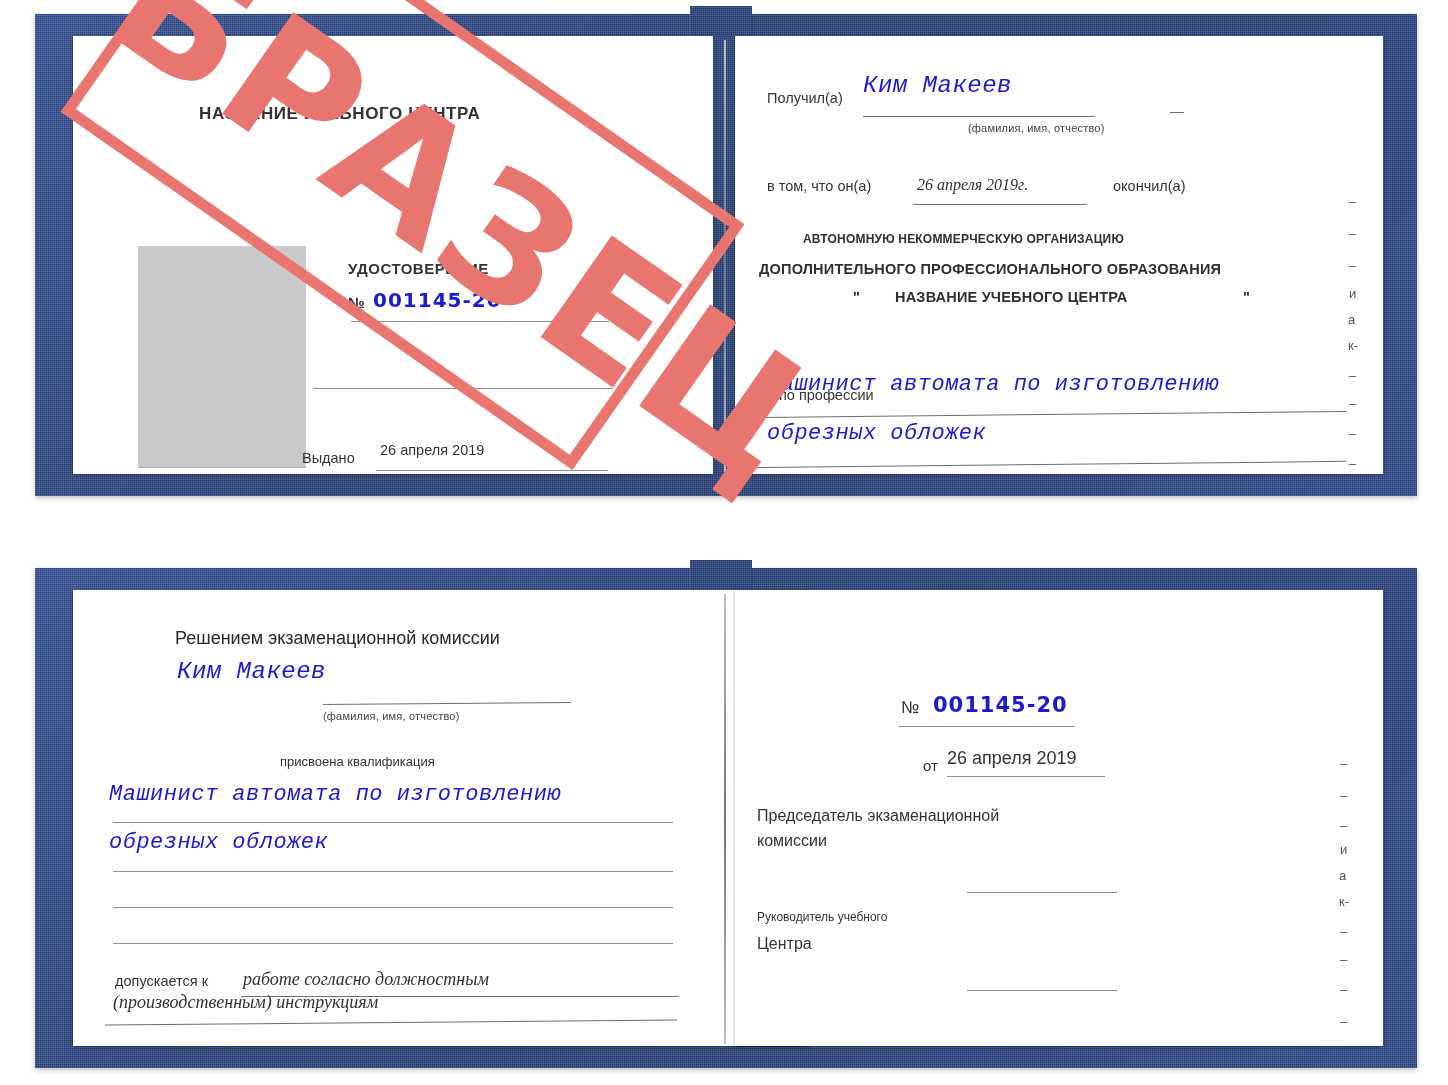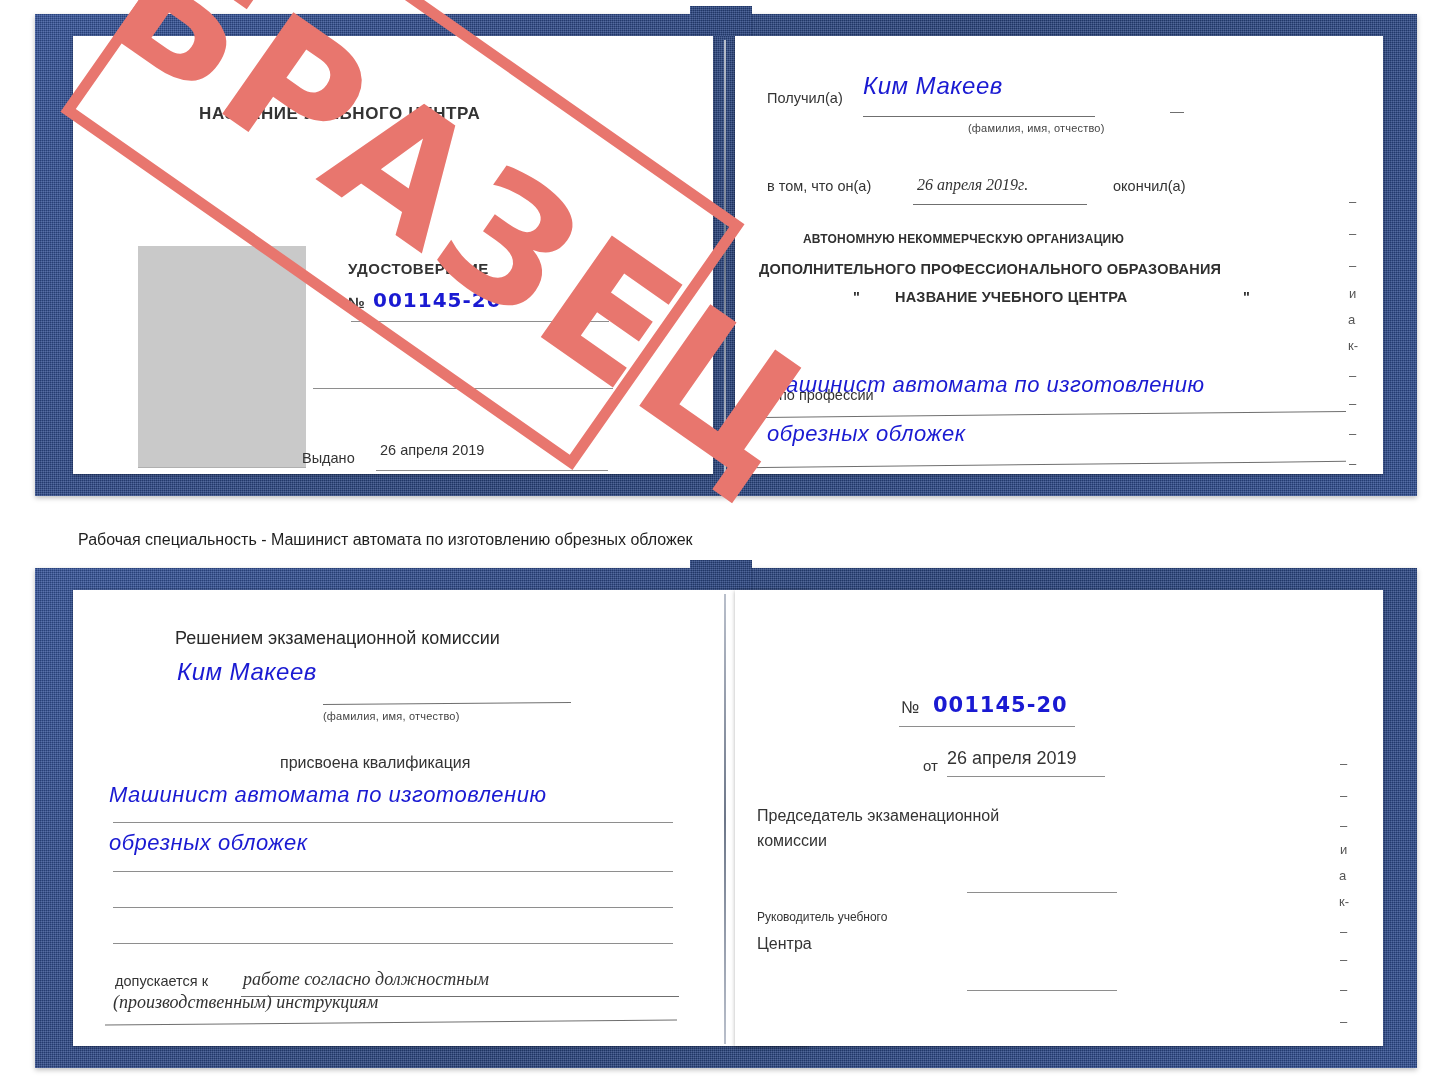--- a/index.html
+++ b/index.html
@@ -49,21 +49,21 @@
   }
 
   
   .t { position: absolute; color: #3a3a3a; white-space: nowrap; }
   .c-title  { font-size: 17px; font-weight: bold; letter-spacing: .6px; color: #333; }
   .c-sub    { font-size: 15px; font-weight: bold; letter-spacing: .5px; color: #333; }
   .c-body   { font-size: 14.5px; color: #333; }
   .c-body-b { font-size: 14px; font-weight: bold; letter-spacing: .2px; color: #2f2f2f; }
   .c-small  { font-size: 11px; color: #444; letter-spacing: .2px; }
   .c-ital   { font-family: "Liberation Serif", serif; font-style: italic; font-size: 16px; color: #333; }
-  .c-hand   { font-family: Liberation Sans, sans-serif; font-style: italic; color: #1a1ad2;
+  .c-hand   { font-family: Liberation Mono, monospace; font-style: italic; color: #1a1ad2;
               font-size: 22px; letter-spacing: .5px; }
   .c-num    { font-family: "DejaVu Sans", sans-serif; color: #1a1ad2; font-size: 20px; letter-spacing: 1px; font-weight: bold; }
 
   
   .rule { position: absolute; background: #8e8e8e; height: 1.4px; }
   .rule-d { background: #6f6f6f; height: 1.2px; }
 
   
   .photo-box {
     position: absolute;
@@ -180,35 +180,34 @@
       <div class="edge-glyph" style="left:614px; top:360px;">–</div>
       <div class="edge-glyph" style="left:614px; top:390px;">–</div>
       <div class="edge-glyph" style="left:614px; top:420px;">–</div>
     </div>
   </div>
 
   <div class="stamp">
     <div class="stamp-text">ОБРАЗЕЦ</div>
   </div>
 
-  <div class="caption">Рабочая специальность - Машинист автомата по изготовлению обрезных обложек</div>
 
   <div class="book" style="left:35px; top:568px; width:1382px; height:500px;">
 
     <div class="spine-tab" style="left:655px; top:-8px; width:62px; height:30px;"></div>
 
     <div class="leaf leaf-shadow" style="position:absolute; left:38px; top:22px; width:736px; height:456px;padding-left:23px;">
 
       <div class="t c-body" style="left:102px; top:38px; font-size:18px; color:#2a2a2a;">Решением экзаменационной комиссии</div>
 
       <div class="t c-hand" style="left:104px; top:68px; font-size:24px;">Ким Макеев</div>
       <div class="rule rule-d" style="left:250px; top:113px; width:248px; transform:rotate(-0.5deg);"></div>
       <div class="t c-small" style="left:250px; top:120px;">(фамилия, имя, отчество)</div>
 
-      <div class="t c-body" style="left:207px; top:164px; font-size:16px;">присвоена квалификация</div>
+      <div class="t c-body" style="left:207px; top:164px; font-size:13px;">присвоена квалификация</div>
 
       <div class="t c-hand" style="left:36px; top:192px;">Машинист автомата по изготовлению</div>
       <div class="rule" style="left:40px; top:232px; width:560px;"></div>
 
       <div class="t c-hand" style="left:36px; top:240px;">обрезных обложек</div>
       <div class="rule" style="left:40px; top:281px; width:560px;"></div>
 
       <div class="rule" style="left:40px; top:317px; width:560px;"></div>
       <div class="rule" style="left:40px; top:353px; width:560px;"></div>
 

